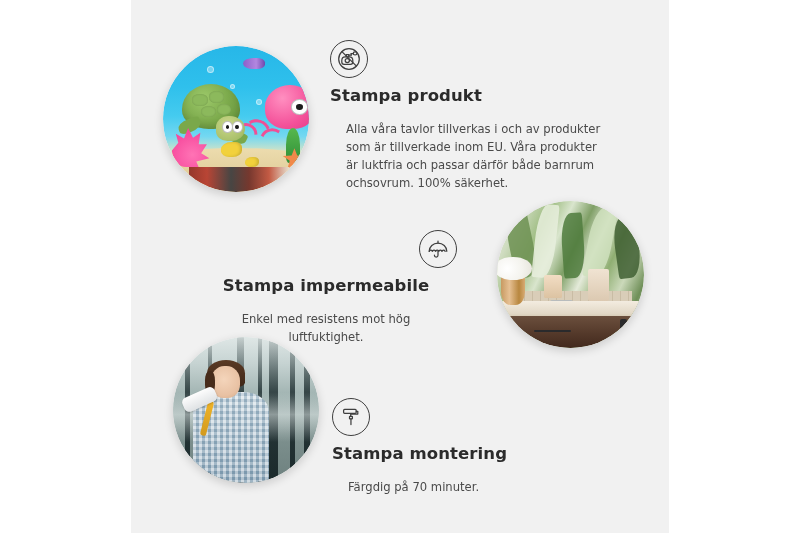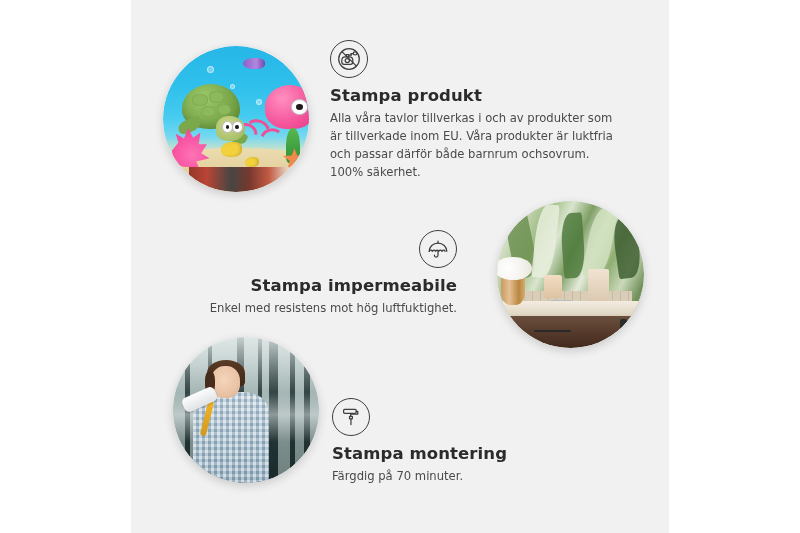--- a/index.html
+++ b/index.html
@@ -255,29 +255,29 @@
     font-weight: bold;
     color: #2b2b2b;
     letter-spacing: .1px;
     margin: 9px 0 5px 0;
     line-height: 1.1;
   }
   .feat-desc {
     font-size: 11.6px;
     color: #4a4a4a;
     line-height: 1.55;
-    margin: 0;
+    margin: 16px;
   }
 
   
   #feature-odourless { left: 330px; top: 40px; width: 292px; text-align: left; }
   #feature-odourless .icon-circle { margin-left: 0; }
 
   
-  #feature-waterproof { left: 195px; top: 230px; width: 262px; text-align: right; }
+  #feature-waterproof { left: 195px; top: 230px; width: 262px; text-align: center; }
   #feature-waterproof .icon-wrap { display:flex; justify-content:flex-end; }
 
   
   #feature-mounting { left: 332px; top: 398px; width: 250px; text-align: left; }
 
   .corner-white-left {
     position: absolute; left: 0; top: 0; width: 131px; height: 533px;
     background: #ffffff;
   }
   .corner-white-right {

